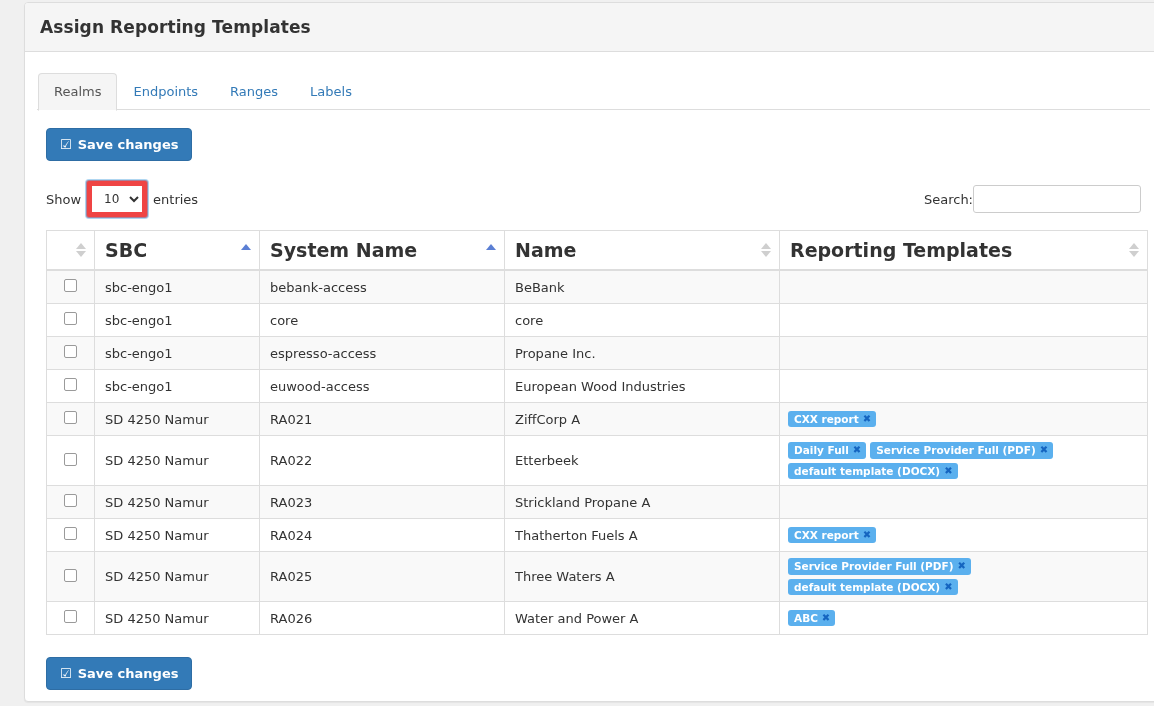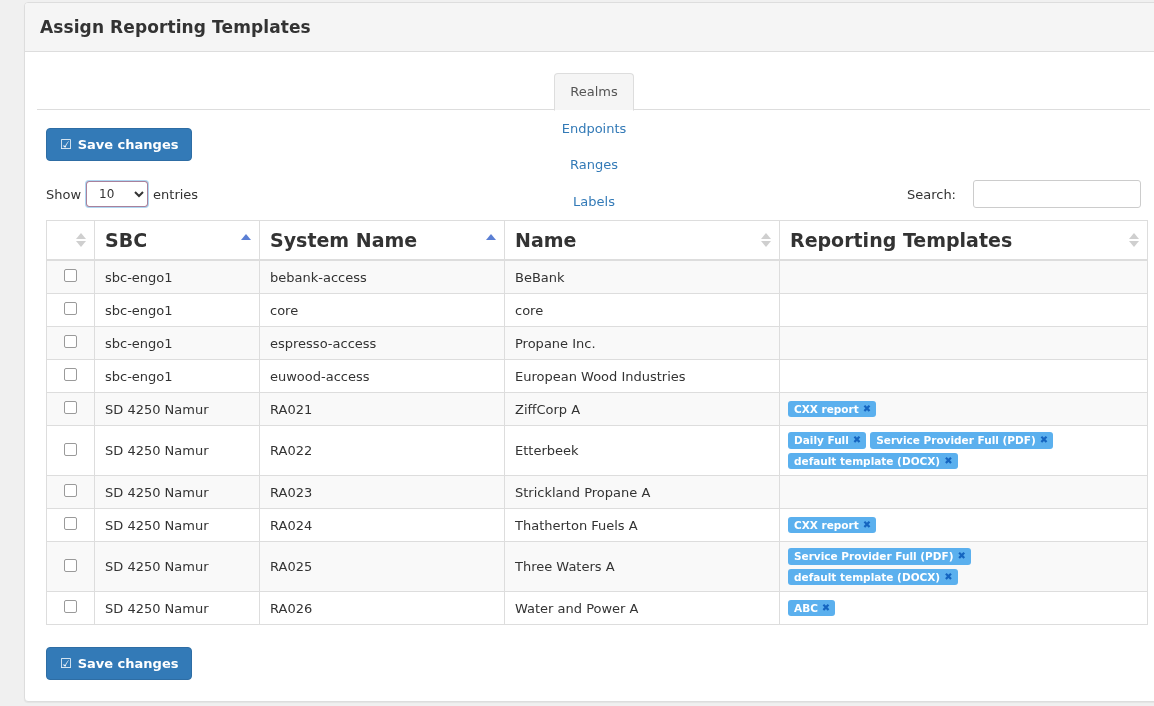--- a/index.html
+++ b/index.html
@@ -41,26 +41,25 @@
   }
 
   .panel-body {
     padding: 12px 12px 0 12px;
     position: relative;
   }
 
   
   .nav-tabs {
     display: flex;
-    align-items: center;
+    align-items: flex-start;
     border-bottom: 1px solid #dddddd;
     height: 37px;
     margin: 9px 0 0 0;
     padding-left: 1px;
-    flex-direction: column;
   }
   .nav-tab {
     font-size: 13px;
     color: #337ab7;
     padding: 9px 15px 9px 15px;
     line-height: 1.4;
     border: 1px solid transparent;
     border-bottom: none;
     border-radius: 4px 4px 0 0;
     margin-bottom: -1px;
@@ -103,32 +102,32 @@
     display: flex;
     justify-content: space-between;
     align-items: center;
     margin: 19px 9px 0 9px;
     font-size: 13px;
     color: #333333;
   }
   .dt-length { display: flex; align-items: center; gap: 5px; }
   .dt-length select {
     width: 62px;
-    height: 26px;
+    height: 38px;
     font-size: 12px;
     font-family: inherit;
     padding: 2px 2px 2px 8px;
-    border: 1px solid #ef4444;
+    border: 6px solid #ef4444;
     border-radius: 3px;
     background: #ffffff;
     color: #333333;
     outline: 2px solid rgba(110,180,230,.55);
     outline-offset: -1px;
   }
-  .dt-filter { display: flex; align-items: center; gap: 17px; }
+  .dt-filter { display: flex; align-items: center; gap: 0; }
   .dt-filter input {
     width: 168px;
     height: 28px;
     border: 1px solid #cccccc;
     border-radius: 3px;
     padding: 3px 6px;
     font-size: 13px;
     font-family: inherit;
     color: #555555;
   }

